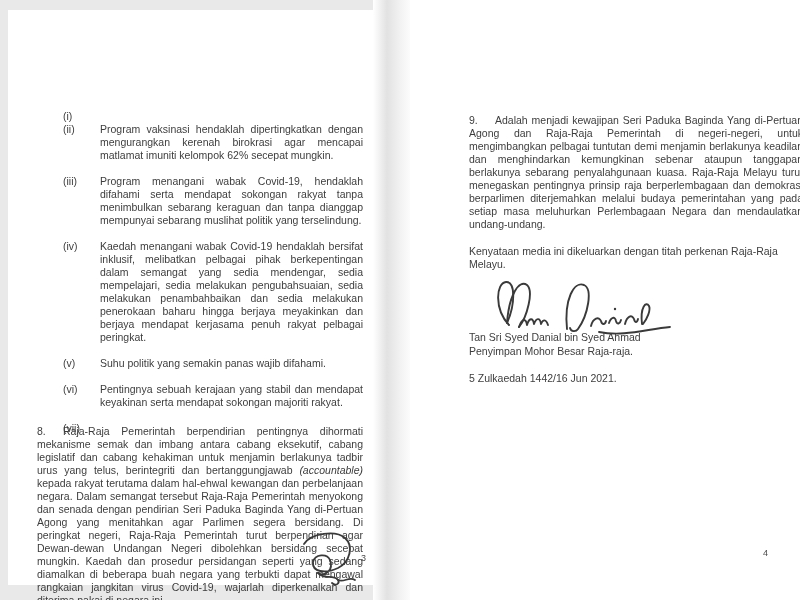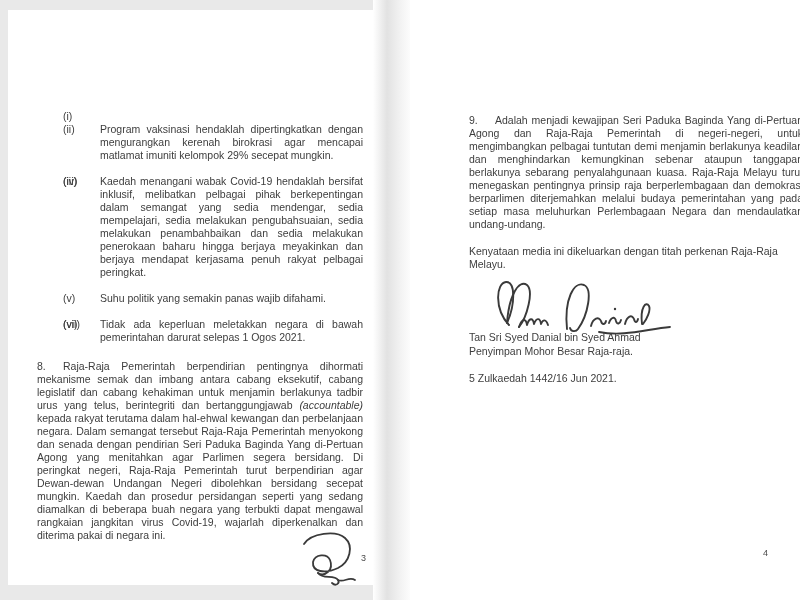--- a/index.html
+++ b/index.html
@@ -78,44 +78,45 @@
 
   <div class="page-left">
     <div class="left-content doc-text">
 
       <div class="list-item justified">
         <span class="roman">(i)</span>
       </div>
 
       <div class="list-item justified">
         <span class="roman">(ii)</span>
-        <span>Program vaksinasi hendaklah dipertingkatkan dengan mengurangkan kerenah birokrasi agar mencapai matlamat imuniti kelompok 29% secepat mungkin.</span>
+        <span>Program vaksinasi hendaklah dipertingkatkan dengan mengurangkan kerenah birokrasi agar mencapai matlamat imuniti kelompok 62% secepat mungkin.</span>
       </div>
 
       <div class="list-item justified">
         <span class="roman">(iii)</span>
+        <span>Program menangani wabak Covid-19, hendaklah difahami serta mendapat sokongan rakyat tanpa menimbulkan sebarang keraguan dan tanpa dianggap mempunyai sebarang muslihat politik yang terselindung.</span>
       </div>
 
       <div class="list-item justified">
         <span class="roman">(iv)</span>
         <span>Kaedah menangani wabak Covid-19 hendaklah bersifat inklusif, melibatkan pelbagai pihak berkepentingan dalam semangat yang sedia mendengar, sedia mempelajari, sedia melakukan pengubahsuaian, sedia melakukan penambahbaikan dan sedia melakukan penerokaan baharu hingga berjaya meyakinkan dan berjaya mendapat kerjasama penuh rakyat pelbagai peringkat.</span>
       </div>
 
       <div class="list-item justified">
         <span class="roman">(v)</span>
         <span>Suhu politik yang semakin panas wajib difahami.</span>
       </div>
 
       <div class="list-item justified">
         <span class="roman">(vi)</span>
+        <span>Pentingnya sebuah kerajaan yang stabil dan mendapat keyakinan serta mendapat sokongan majoriti rakyat.</span>
       </div>
 
       <div class="list-item justified">
         <span class="roman">(vii)</span>
-        <span>Tidak ada keperluan meletakkan negara di bawah pemerintahan darurat selepas 1 Ogos 2021.</span>
       </div>
 
       <p class="para-8 justified"><span class="pnum">8.</span><span>Raja-Raja Pemerintah berpendirian pentingnya dihormati mekanisme semak dan imbang antara cabang eksekutif, cabang legislatif dan cabang kehakiman untuk menjamin berlakunya tadbir urus yang telus, berintegriti dan bertanggungjawab</span> <span class="em">(accountable)</span> <span>kepada rakyat terutama dalam hal-ehwal kewangan dan perbelanjaan negara.  Dalam semangat tersebut Raja-Raja Pemerintah menyokong dan senada dengan pendirian Seri Paduka Baginda Yang di-Pertuan Agong yang menitahkan agar Parlimen segera bersidang.  Di peringkat negeri, Raja-Raja Pemerintah turut berpendirian agar Dewan-dewan Undangan Negeri dibolehkan bersidang secepat mungkin.  Kaedah dan prosedur persidangan seperti yang sedang diamalkan di beberapa buah negara yang terbukti dapat mengawal rangkaian jangkitan virus Covid-19, wajarlah diperkenalkan dan diterima pakai di negara ini.</span></p>
     </div>
 
     <div class="paraph">
       <svg class="sig" width="70" height="58" viewBox="0 0 70 58" stroke-width="1.8">
         <path d="M10,14 C17,3 42,0 51,8 C60,16 56,32 44,38 C31,44 18,42 19,32 C21,24 33,23 36,30 C40,40 31,47 24,43"></path>
         <path d="M24,43 C29,50 40,44 44,50 C46,53 42,57 38,53"></path>
         <path d="M44,50 C50,53 55,46 61,50"></path>

